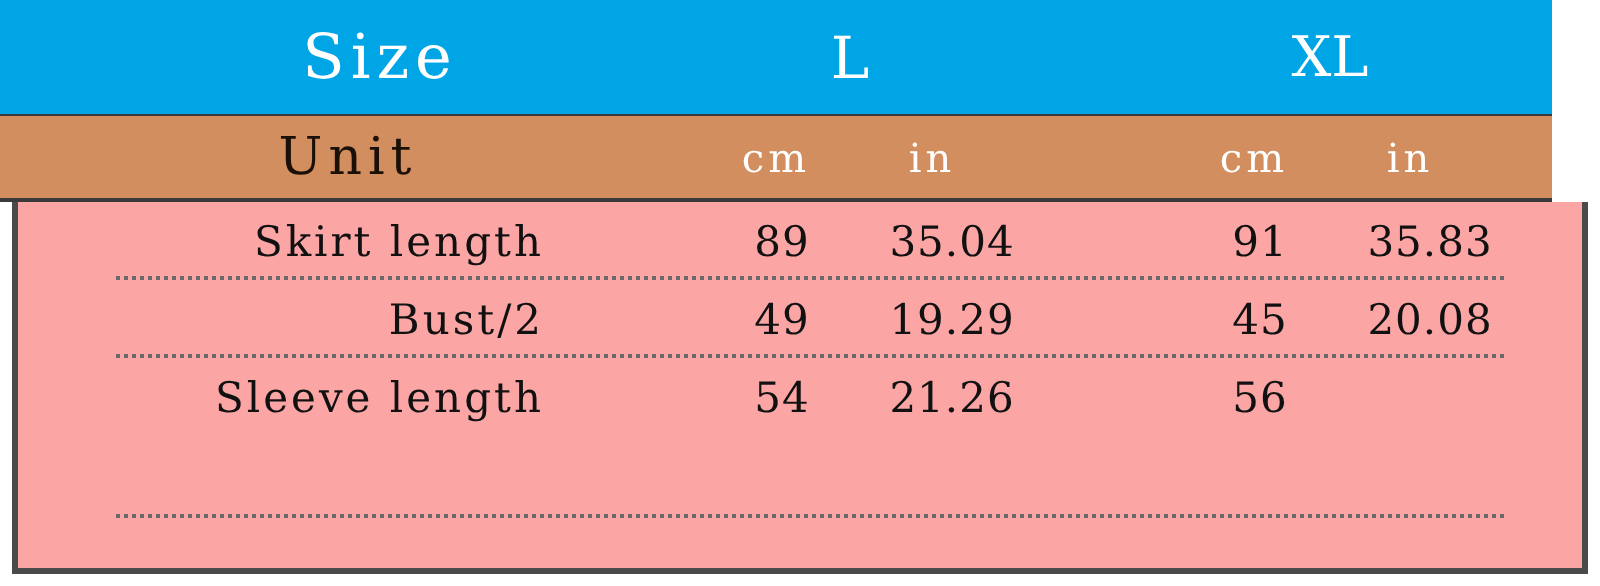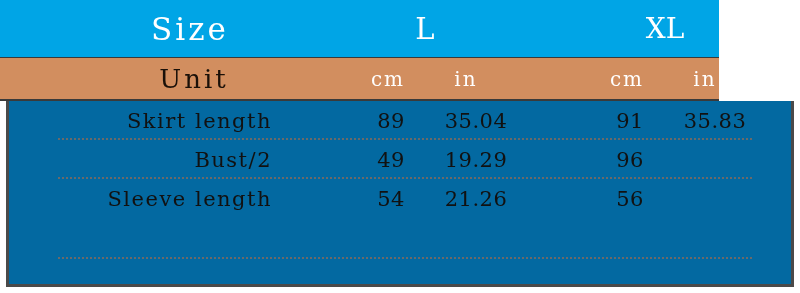--- a/index.html
+++ b/index.html
@@ -18,21 +18,21 @@
     position: relative;
     width: 800px;
     height: 293px;
     background: #ffffff;
   }
 
   
   .band {
     position: absolute;
     left: 0;
-    width: 719px;
+    width: 776px;
     box-sizing: border-box;
   }
   .band-size {
     top: 0;
     height: 57px;
     background: #00a5e6;
   }
   .band-unit {
     top: 57px;
     height: 44px;
@@ -66,21 +66,21 @@
     font-size: 29px;
   }
   .size-xl {
     left: 595px;
     width: 140px;
     color: #ffffff;
     font-size: 28px;
   }
 
   .unit-label {
-    left: 114px;
+    left: 94px;
     width: 160px;
     color: #1a1008;
     font-size: 26px;
     letter-spacing: 3px;
   }
   .unit-cm-l   { left: 352px; width: 72px; }
   .unit-in-l   { left: 430px; width: 72px; }
   .unit-cm-xl  { left: 591px; width: 72px; }
   .unit-in-xl  { left: 669px; width: 72px; }
   .unit-sub {
@@ -93,21 +93,21 @@
   .body-area {
     position: absolute;
     left: 6px;
     top: 101px;
     width: 788px;
     height: 186px;
     box-sizing: border-box;
     border-left: 3px solid #4a4a4a;
     border-right: 3px solid #4a4a4a;
     border-bottom: 3px solid #4a4a4a;
-    background: #0369a1;
+    background: #fca5a5;
     text-align: center;
   }
 
   .row {
     position: relative;
     height: 39px;
   }
 
   .row-sep {
     position: absolute;
@@ -182,21 +182,22 @@
       <div class="cell cell-num c-cm-xl">91</div>
       <div class="cell cell-num c-in-xl">35.83</div>
       <div class="row-sep"></div>
     </div>
 
 
     <div class="row">
       <div class="cell cell-label">Bust/2</div>
       <div class="cell cell-num c-cm-l">49</div>
       <div class="cell cell-num c-in-l">19.29</div>
-      <div class="cell cell-num c-cm-xl">96</div>
+      <div class="cell cell-num c-cm-xl">45</div>
+      <div class="cell cell-num c-in-xl">20.08</div>
       <div class="row-sep"></div>
     </div>
 
     <div class="row">
       <div class="cell cell-label">Sleeve length</div>
       <div class="cell cell-num c-cm-l">54</div>
       <div class="cell cell-num c-in-l">21.26</div>
       <div class="cell cell-num c-cm-xl">56</div>
     </div>
 

